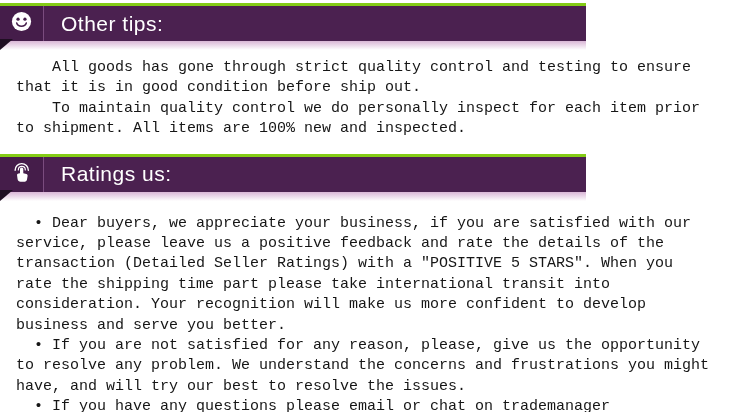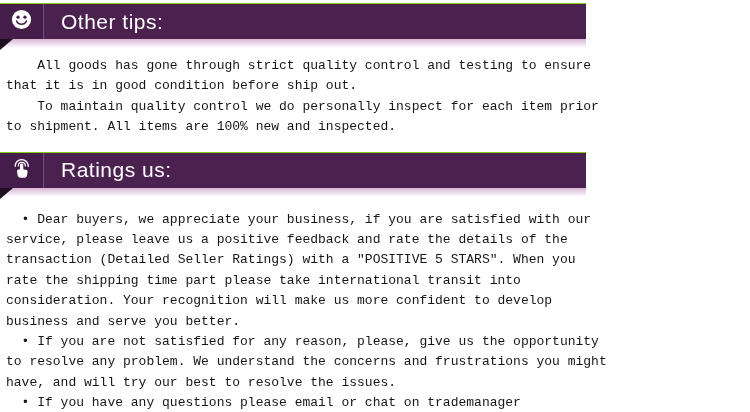--- a/index.html
+++ b/index.html
@@ -18,21 +18,21 @@
     position: relative;
     width: 586px;
   }
   .header-bar {
     position: relative;
     width: 586px;
     height: 35px;
     background: #4b2150;
     display: flex;
     align-items: center;
-    border-top: 1px solid #84cc16;
+    border-top: 3px solid #84cc16;
   }
   .icon-cell {
     width: 43px;
     height: 100%;
     background: #451d4a;
     border-right: 1px solid #7a4c7e;
     display: flex;
     align-items: center;
     justify-content: center;
     flex: 0 0 auto;
@@ -53,25 +53,25 @@
     position: absolute;
     left: 0;
     top: 36px;
     width: 0;
     height: 0;
     border-top: 11px solid #1f0e22;
     border-right: 13px solid transparent;
   }
   .body-text {
     font-family: "Liberation Mono", "DejaVu Sans Mono", monospace;
-    font-size: 13px;
+    font-size: 15px;
     line-height: 20.4px;
     color: #161616;
     white-space: pre;
-    padding-left: 6px;
+    padding-left: 16px;
   }
   #body-other-tips { margin-top: 8px; }
   #bar-other-tips  { margin-top: 3px; }
   #bar-contact-us  { margin-top: 14px; }
   #body-contact-us { margin-top: 13px; }
 </style>
 </head>
 <body>
 
 <div id="page">

